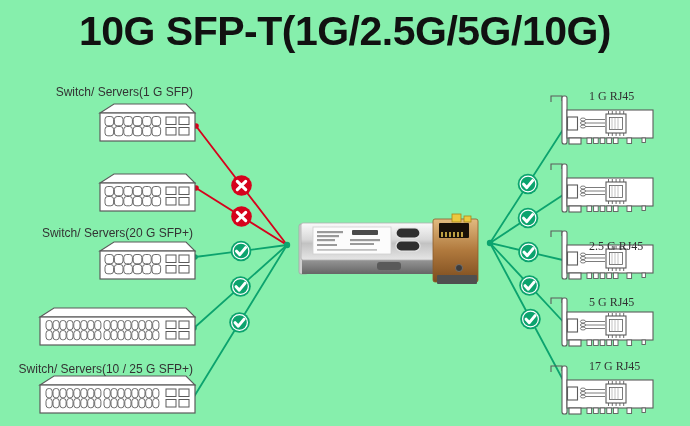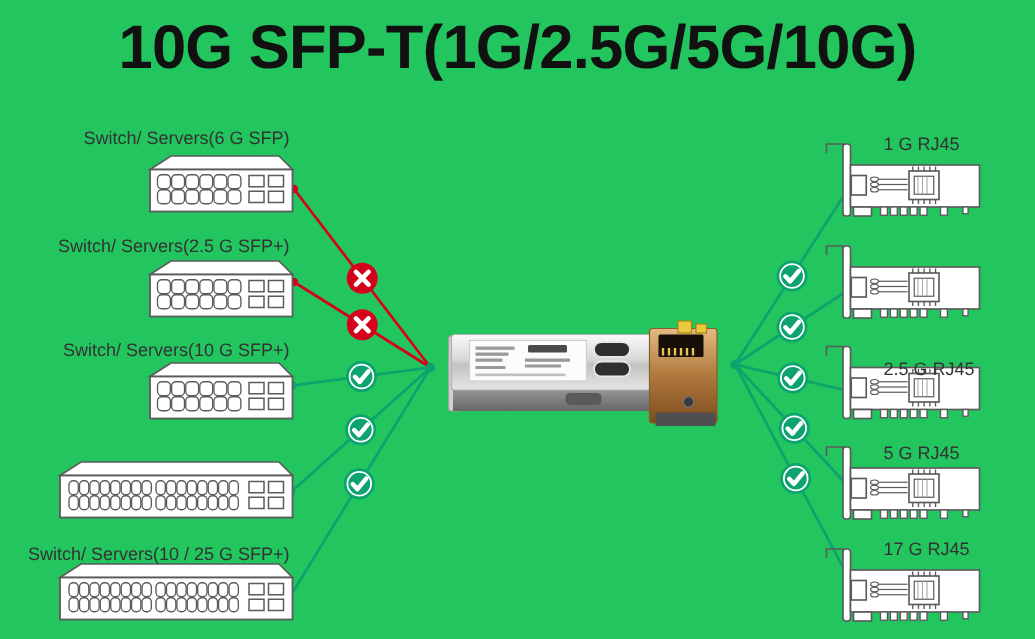--- a/index.html
+++ b/index.html
@@ -1,23 +1,23 @@
 <!DOCTYPE html>
 <html><head>
 <meta charset="utf-8">
 <style>
   html,body{margin:0;padding:0;background:#fff;}
-  .stage{position:relative;width:690px;height:426px;background:#22c55e;
+  .stage{position:relative;width:690px;height:426px;background:#86efac;
          font-family:"Liberation Sans",sans-serif;overflow:hidden;}
   .title{position:absolute;top:8px;left:0;width:690px;text-align:center;
          font-weight:bold;font-size:41px;color:#111;letter-spacing:-0.5px;white-space:nowrap;}
   svg.canvas{position:absolute;left:0;top:0;}
   .dev-label{position:absolute;font-size:12px;color:#333;white-space:nowrap;line-height:14px;}
   .left-label{left:0;width:193px;text-align:right;}
-  .right-label{left:589px;text-align:left;}
+  .right-label{left:589px;text-align:left;font-family:Liberation Serif, serif;}
   .center-label{position:absolute;top:191px;left:275px;width:212px;text-align:center;
                 font-size:17.5px;color:#2d2d2d;white-space:nowrap;}
 </style>
 </head>
 <body>
 
 <div class="stage">
   <div class="title">10G SFP-T(1G/2.5G/5G/10G)</div>
 
   <svg id="canvas" class="canvas" width="690" height="426" viewBox="0 0 690 426">
@@ -458,22 +458,21 @@
         </g>
         <g>
     <circle cx="530.5" cy="319" r="10.3" fill="#0ca36e"></circle>
     <circle cx="530.5" cy="319" r="7.9" fill="none" stroke="#fff" stroke-width="1.2"></circle>
     <path d="M 526.1,319.2 L 529.3,322.6 L 535.1,315.6" stroke="#fff" stroke-width="3" fill="none" stroke-linecap="round" stroke-linejoin="round"></path>
         </g>
       </g>
     </svg>
 
 
-  <div class="dev-label left-label" style="top:85px">Switch/ Servers(6 G  SFP)</div>
-  <div class="dev-label left-label" style="top:157px">Switch/ Servers(2.5 G  SFP+)</div>
-  <div class="dev-label left-label" style="top:226px">Switch/ Servers(10 G  SFP+)</div>
+  <div class="dev-label left-label" style="top:85px">Switch/ Servers(1 G  SFP)</div>
+  <div class="dev-label left-label" style="top:226px">Switch/ Servers(20 G  SFP+)</div>
   <div class="dev-label left-label" style="top:362px">Switch/ Servers(10 / 25 G  SFP+)</div>
 
   <div class="dev-label right-label" style="top:89px">1 G RJ45</div>
   <div class="dev-label right-label" style="top:239px">2.5 G RJ45</div>
   <div class="dev-label right-label" style="top:295px">5 G RJ45</div>
   <div class="dev-label right-label" style="top:359px">17 G RJ45</div>
 </div>
 
 </body></html>

